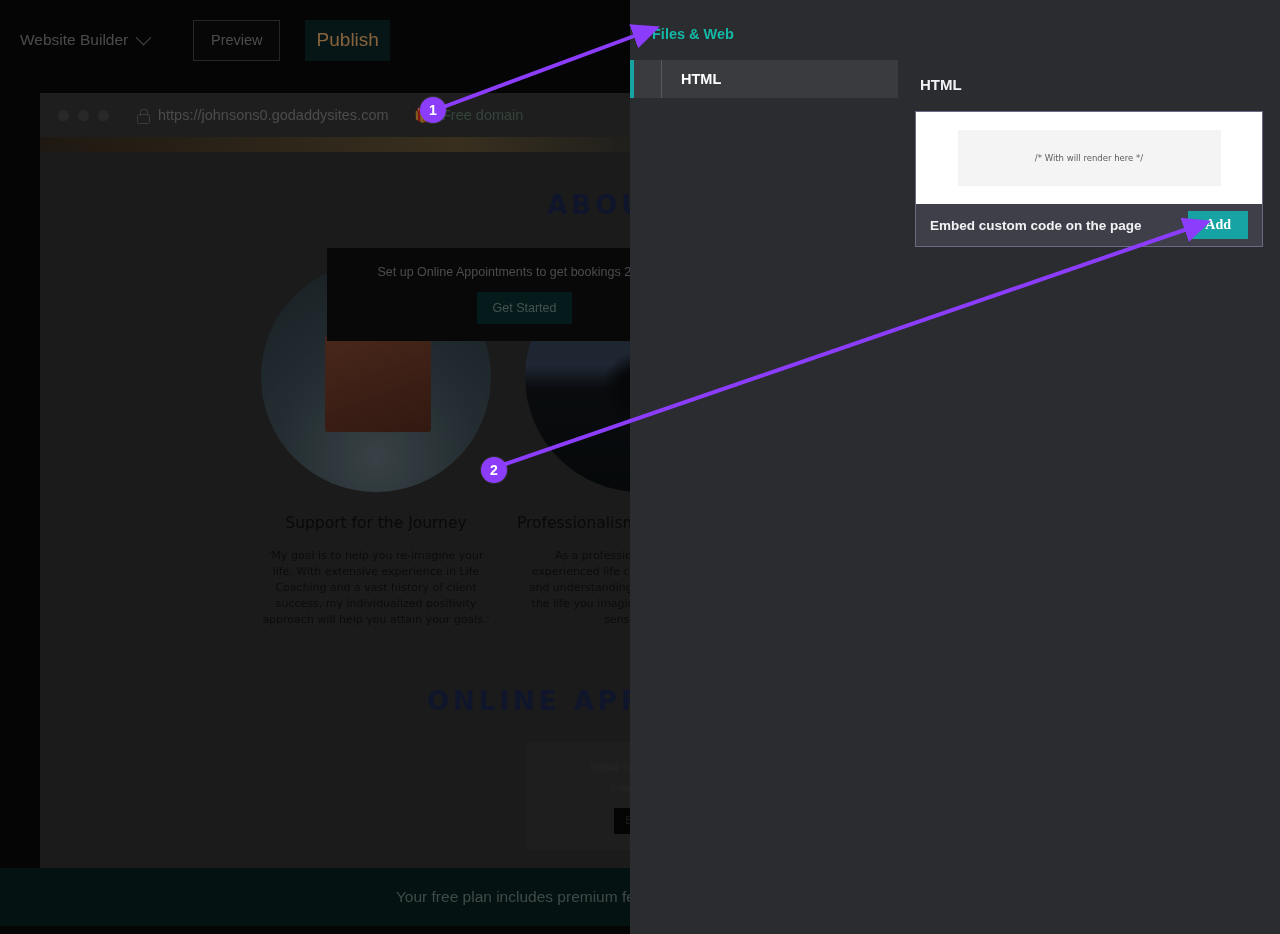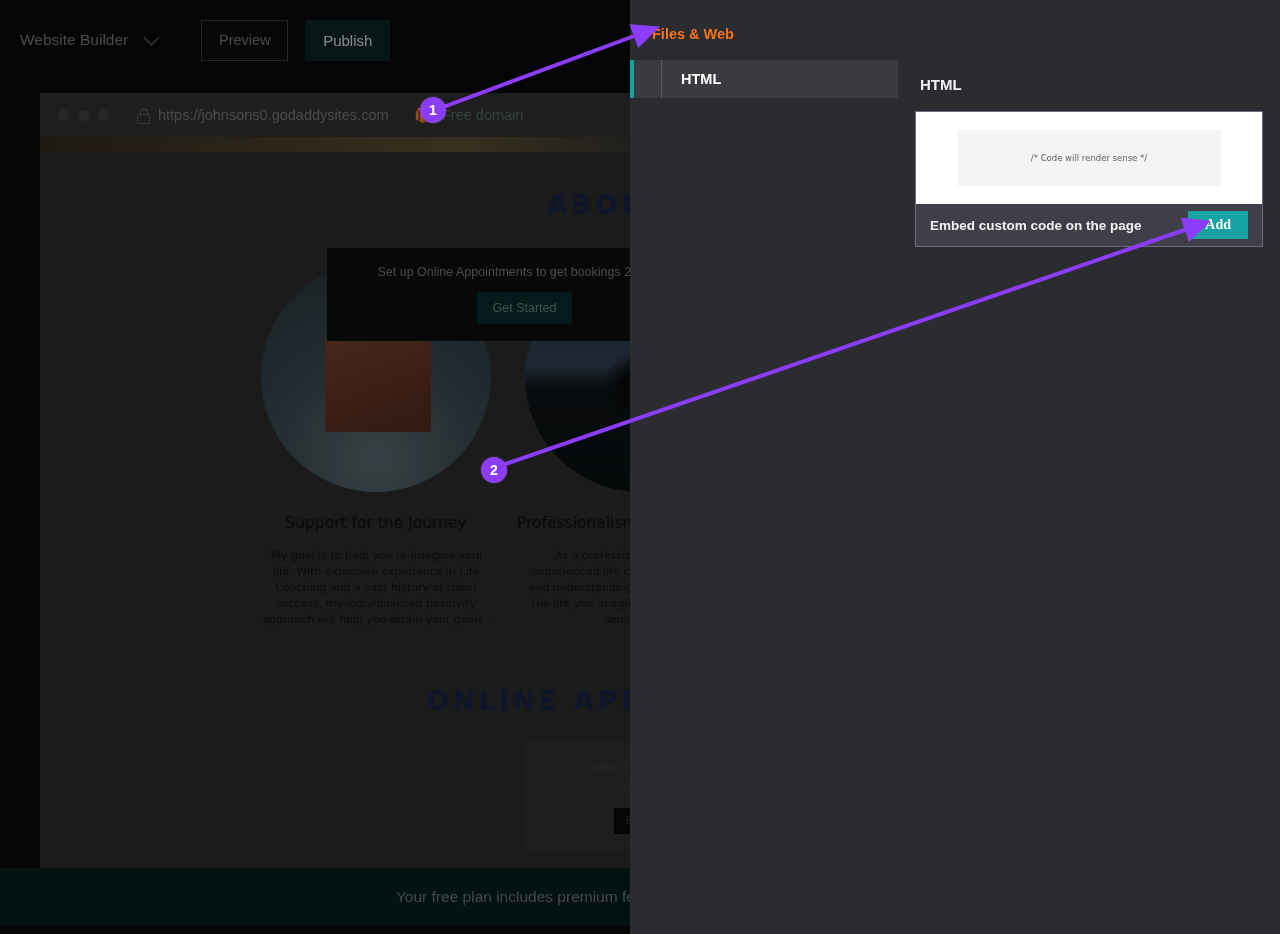--- a/index.html
+++ b/index.html
@@ -16,42 +16,42 @@
   .builder {
     position: absolute; inset: 0;
     background: #0b0b0c;
   }
   .builder-topbar {
     position: absolute; top: 0; left: 0; width: 1280px; height: 80px;
     background: #0b0b0c;
     display: flex; align-items: center; padding-left: 20px; gap: 0;
   }
   .wb-brand {
-    display: flex; align-items: center; gap: 18px;
+    display: flex; align-items: center; gap: 10px;
     color: #8e8e92; font-size: 15.5px;
   }
   .chev-down {
     display: inline-block; width: 11px; height: 11px;
     border-right: 1.6px solid #8a8a8e; border-bottom: 1.6px solid #8a8a8e;
     transform: rotate(45deg) translate(-2px,-2px);
   }
   .btn-preview {
     margin-left: 44px;
     width: 87px; height: 41px;
     border: 1px solid #4a4a4d; color: #8e8e92;
     background: #0e0e10;
     display: flex; align-items: center; justify-content: center;
     font-size: 14.5px;
   }
   .btn-publish {
-    margin-left: 17px;
+    margin-left: 25px;
     width: 85px; height: 41px;
-    background: #0c2a2a; color: #ffffff;
+    background: #0c2a2a; color: #fdba74;
     display: flex; align-items: center; justify-content: center;
-    font-size: 15px;
+    font-size: 19px;
   }
   .topbar-right {
     position: absolute; right: 600px; top: 14px;
     display: flex; flex-direction: column; align-items: center; gap: 2px;
   }
   .close-x {
     width: 26px; height: 26px; position: relative; opacity: .93;
   }
   .close-x:before, .close-x:after {
     content: ""; position: absolute; left: 2px; top: 12px;
@@ -190,21 +190,21 @@
     width: 9px; height: 1.7px; background:#d6d6da;
   }
   .clear-ic:before { transform: rotate(45deg); }
   .clear-ic:after  { transform: rotate(-45deg); }
 
   .panel-body { display: flex; height: 884px; }
   .cat-col {
     width: 268px; background: #2b2c30; position: relative;
   }
   .cat-header {
-    padding: 26px 0 0 22px; color: #f97316;
+    padding: 26px 0 0 22px; color: #14b8a6;
     font-size: 14.5px; font-weight: 700;
   }
   .cat-item {
     height: 38px; margin-top: 18px; background: #3a3b3f;
     display: flex; align-items: center; position: relative;
   }
   .cat-item .accent {
     position: absolute; left: 0; top: 0; width: 4px; height: 38px;
     background: #17a3a3;
   }
@@ -352,21 +352,21 @@
           <span class="divider"></span>
           <span class="label">HTML</span>
         </div>
       </div>
 
       <div class="detail-col">
         <div class="detail-title">HTML</div>
 
         <div class="html-card">
           <div class="html-preview">
-            <div class="html-preview-inner">/* Code will render sense */</div>
+            <div class="html-preview-inner">/* With will render here */</div>
           </div>
           <div class="html-foot">
             <span class="html-foot-label">Embed custom code on the page</span>
             <span class="add-btn">Add</span>
           </div>
         </div>
       </div>
 
     </div>
   </div>

